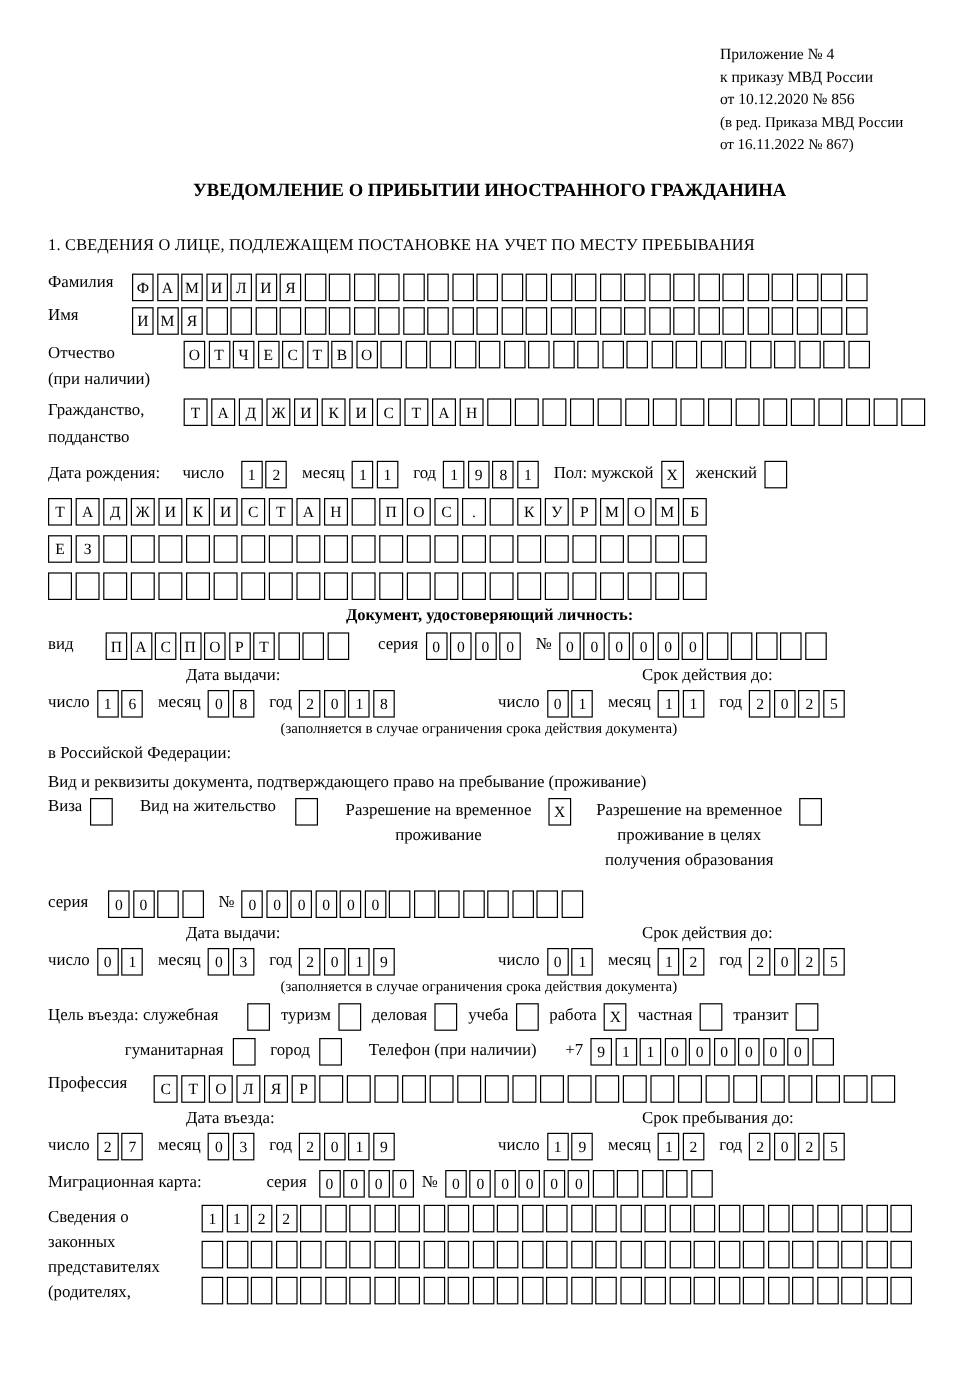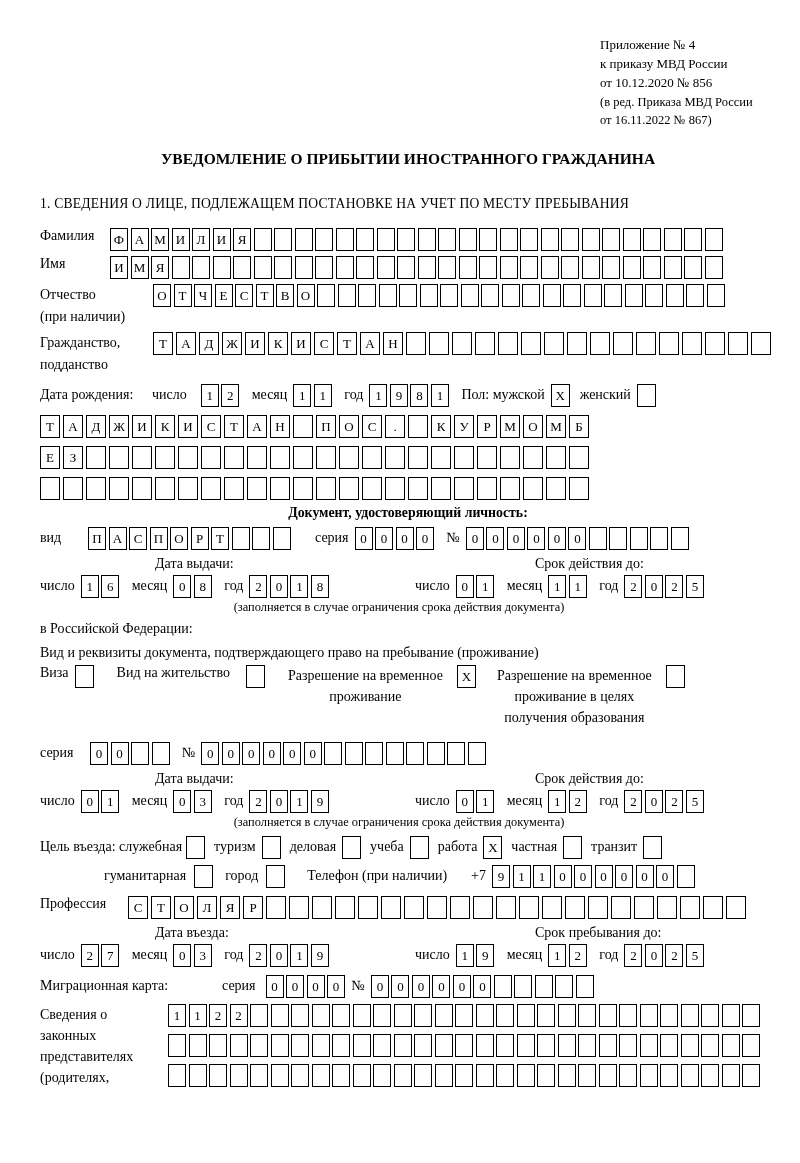--- a/index.html
+++ b/index.html
@@ -493,21 +493,21 @@
           <span class="cell">2</span>
           <span class="cell">0</span>
           <span class="cell">2</span>
           <span class="cell">5</span>
         </span>
     </div>
   </div>
   <div class="note">(заполняется в случае ограничения срока действия документа)</div>
 
   <div class="row" style="align-items:center">
-    <span style="margin-right:4px">Цель въезда: служебная</span>
+    <span style="margin-right:24px">Цель въезда: служебная</span>
     <span class="checkbox"></span>
     <span class="opt" style="margin-left:9px;align-items:center">
       <span class="opt-label">туризм</span>
       <span class="checkbox"></span>
     </span>
     <span class="opt" style="align-items:center">
       <span class="opt-label">деловая</span>
       <span class="checkbox"></span>
     </span>
     <span class="opt" style="align-items:center">

